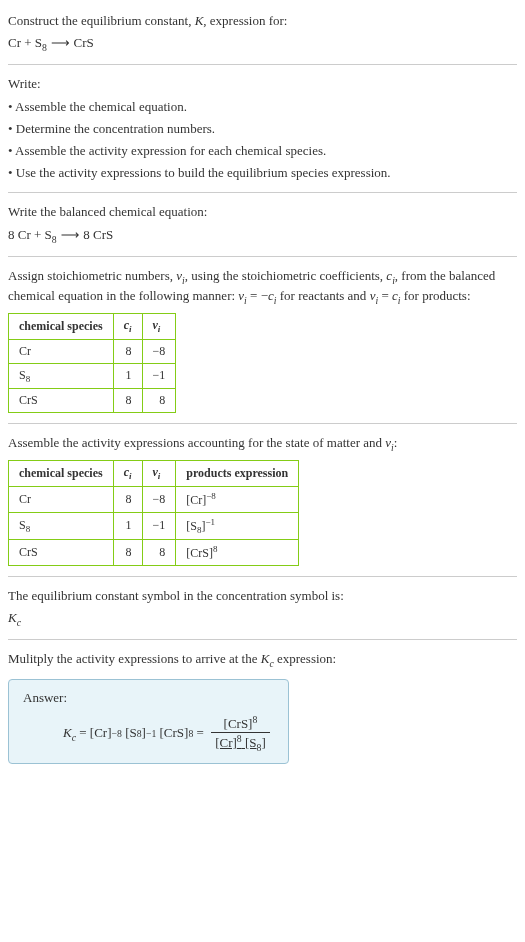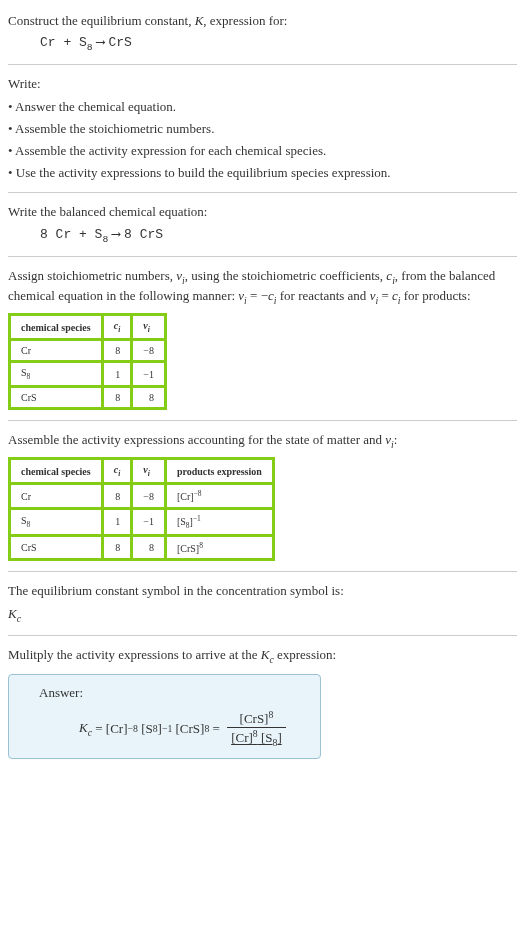--- a/index.html
+++ b/index.html
@@ -14,54 +14,53 @@
     hr {
       border: none;
       border-top: 1px solid #ccc;
       margin: 10px 0;
     }
     .para {
       margin: 4px 0;
       line-height: 1.4;
     }
     .eq {
-      font-family: Liberation Mono, monospace;
-      margin-left: 32px;
+      font-family: Liberation Serif, serif;
     }
     .sub {
       font-size: 0.75em;
       vertical-align: sub;
     }
     .sup {
       font-size: 0.75em;
       vertical-align: super;
     }
     .arrow {
       padding: 0 4px;
     }
     .italic {
       font-style: italic;
     }
     table.data {
       border-collapse: collapse;
       margin: 6px 0;
     }
     table.data th, table.data td {
-      border: 3px solid #84cc16;
+      border: 1px solid #84cc16;
       padding: 4px 10px;
-      font-size: 10px;
+      font-size: 12px;
       text-align: left;
     }
     table.data td.num {
       text-align: right;
     }
     .answer-box {
       border: 1px solid #9bc2d4;
       background: #e8f4f9;
-      padding: 10px 30px;
+      padding: 10px 14px;
       border-radius: 4px;
       display: inline-block;
       margin-top: 4px;
     }
     .frac {
       display: inline-block;
       text-align: center;
       vertical-align: middle;
       margin: 0 4px;
     }
@@ -95,22 +94,22 @@
 <div class="para">
   <span>Construct the equilibrium constant, <span class="italic">K</span>, expression for:</span>
 </div>
 <div class="para eq">
   Cr + S<span class="sub">8</span><span class="arrow">⟶</span>CrS
 </div>
 
 <hr>
 
 <div class="para">Write:</div>
-<div class="para">• Answer the chemical equation.</div>
-<div class="para">• Assemble the stoichiometric numbers.</div>
+<div class="para">• Assemble the chemical equation.</div>
+<div class="para">• Determine the concentration numbers.</div>
 <div class="para">• Assemble the activity expression for each chemical species.</div>
 <div class="para">• Use the activity expressions to build the equilibrium species expression.</div>
 
 <hr>
 
 <div class="para">Write the balanced chemical equation:</div>
 <div class="para eq">
   8 Cr + S<span class="sub">8</span><span class="arrow">⟶</span>8 CrS
 </div>
 

